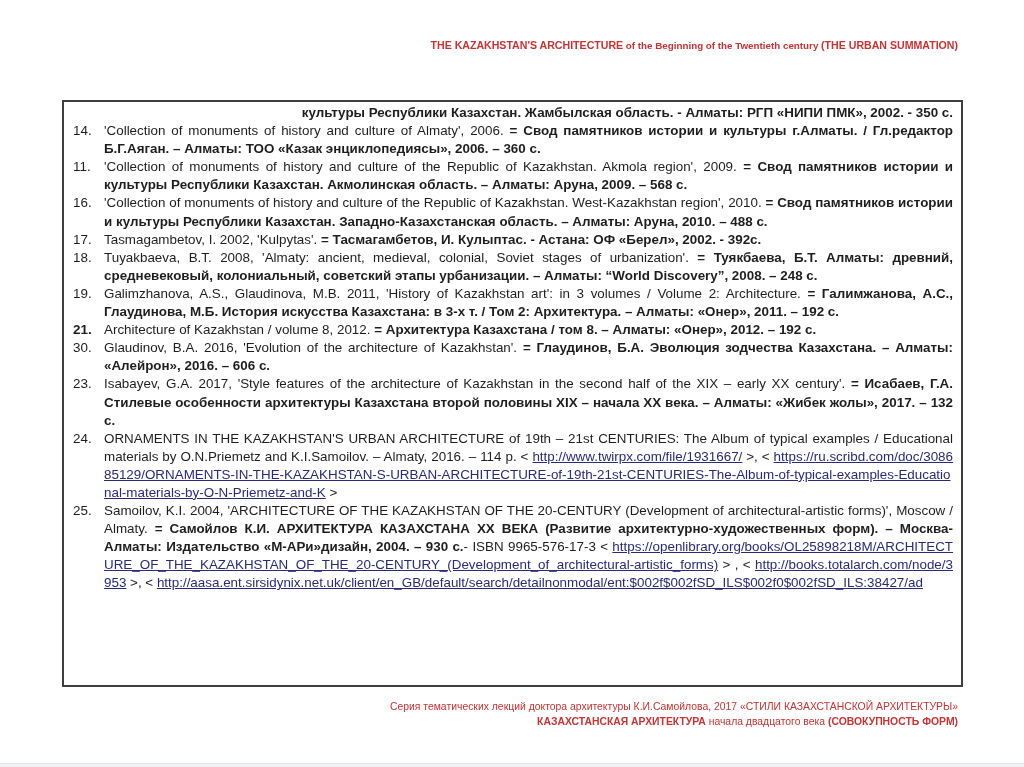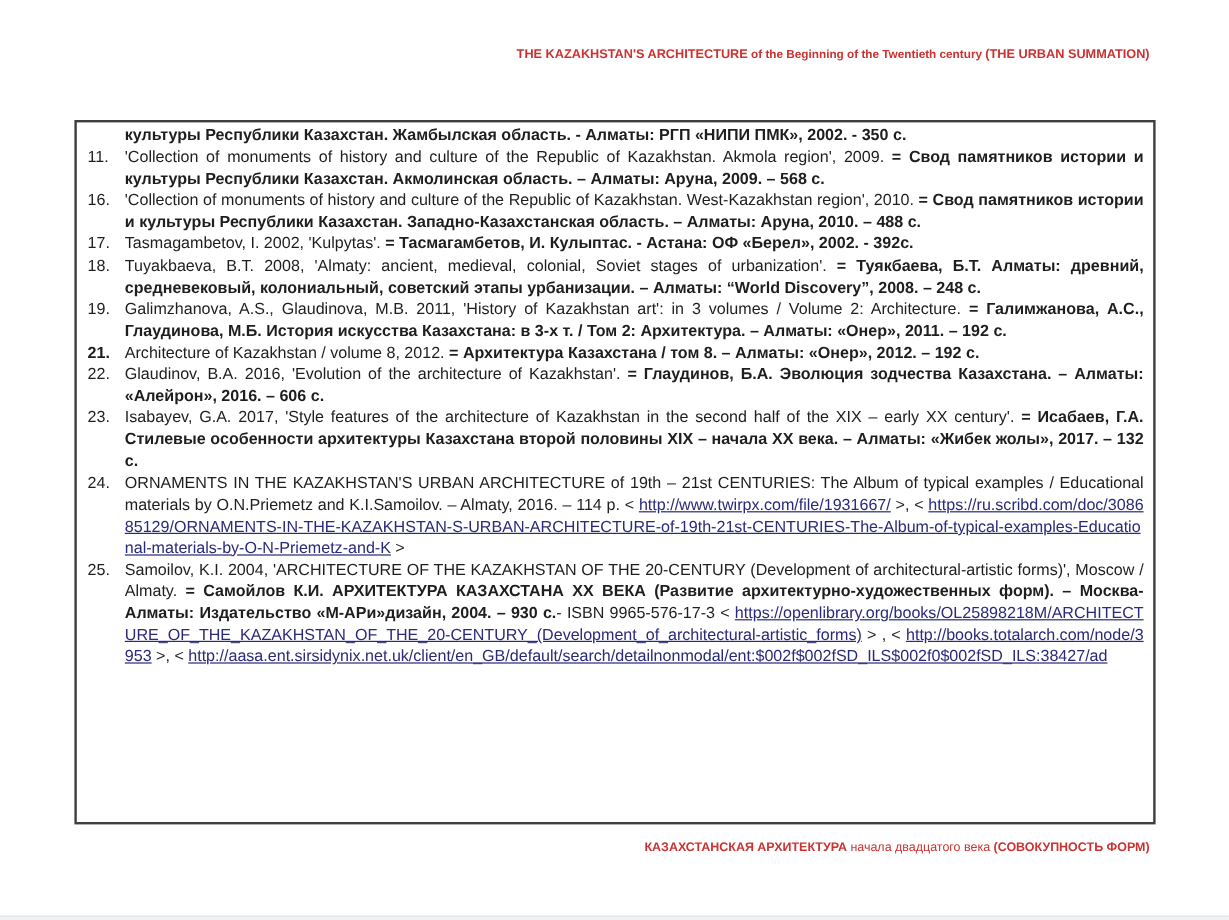--- a/index.html
+++ b/index.html
@@ -36,21 +36,21 @@
     background: #ffffff;
   }
   .bib-item {
     font-size: 13.4px;
     line-height: 18.1px;
     text-align: justify;
     padding-left: 31px;
     text-indent: -31px;
     color: var(--text, #1e1e1e);
   }
-  .bib-item.cont { text-indent: 0; text-align: left; }
+  .bib-item.cont { text-indent: 0; text-align: right; }
   .num {
     display: inline-block;
     width: 31px;
     text-indent: 0;
   }
   .num.bold { font-weight: bold; }
   .en { font-weight: normal; }
   .ru { font-weight: bold; }
   .link {
     color: var(--link, #2a2a7a);
@@ -82,30 +82,32 @@
 </head>
 <body>
 
 <div class="header">
   <div class="h-line1"><span>THE KAZAKHSTAN'S ARCHITECTURE</span><span class="h-mid"> of the Beginning of the Twentieth century </span><span>(THE URBAN SUMMATION)</span></div>
 </div>
 
 <div class="content-box">
   <div class="bib-item cont"><span class="ru">культуры Республики Казахстан. Жамбылская область. - Алматы: РГП «НИПИ ПМК», 2002. - 350 с.</span></div>
   <div>
+      <div class="bib-item"><span class="num">14.</span><span class="en">'Collection of monuments of history and culture of Almaty', 2006. </span><span class="ru">= Свод памятников истории и культуры г.Алматы. / Гл.редактор Б.Г.Аяган. – Алматы: ТОО «Казак энциклопедиясы», 2006. – 360 с.</span></div>
       <div class="bib-item"><span class="num">11.</span><span class="en">'Collection of monuments of history and culture of the Republic of Kazakhstan. Akmola region', 2009. </span><span class="ru">= Свод памятников истории и культуры Республики Казахстан. Акмолинская область. – Алматы: Аруна, 2009. – 568 с.</span></div>
       <div class="bib-item"><span class="num">16.</span><span class="en">'Collection of monuments of history and culture of the Republic of Kazakhstan. West-Kazakhstan region', 2010. </span><span class="ru">= Свод памятников истории и культуры Республики Казахстан. Западно-Казахстанская область. – Алматы: Аруна, 2010. – 488 с.</span></div>
       <div class="bib-item"><span class="num">17.</span><span class="en">Tasmagambetov, I. 2002, 'Kulpytas'. </span><span class="ru">= Тасмагамбетов, И. Кулыптас. - Астана: ОФ «Берел», 2002. - 392с.</span></div>
       <div class="bib-item"><span class="num">18.</span><span class="en">Tuyakbaeva, B.T. 2008, 'Almaty: ancient, medieval, colonial, Soviet stages of urbanization'. </span><span class="ru">= Туякбаева, Б.Т. Алматы: древний, средневековый, колониальный, советский этапы урбанизации. – Алматы: “World Discovery”, 2008. – 248 с.</span></div>
       <div class="bib-item"><span class="num">19.</span><span class="en">Galimzhanova, A.S., Glaudinova, M.B. 2011, 'History of Kazakhstan art': in 3 volumes / Volume 2: Architecture. </span><span class="ru">= Галимжанова, А.С., Глаудинова, М.Б. История искусства Казахстана: в 3-х т. / Том 2: Архитектура. – Алматы: «Онер», 2011. – 192 с.</span></div>
       <div class="bib-item"><span class="num bold">21.</span><span class="en">Architecture of Kazakhstan / volume 8, 2012. </span><span class="ru">= Архитектура Казахстана / том 8. – Алматы: «Онер», 2012. – 192 с.</span></div>
-      <div class="bib-item"><span class="num">22.</span><span class="en">Glaudinov, B.A. 2016, 'Evolution of the architecture of Kazakhstan'. </span><span class="ru">= Глаудинов, Б.А. Эволюция зодчества Казахстана. – Алматы: «Алейрон», 2016. – 606 с.</span></div>
+      <div class="bib-item"><span class="num">30.</span><span class="en">Glaudinov, B.A. 2016, 'Evolution of the architecture of Kazakhstan'. </span><span class="ru">= Глаудинов, Б.А. Эволюция зодчества Казахстана. – Алматы: «Алейрон», 2016. – 606 с.</span></div>
       <div class="bib-item"><span class="num">23.</span><span class="en">Isabayev, G.A. 2017, 'Style features of the architecture of Kazakhstan in the second half of the XIX – early XX century'. </span><span class="ru">= Исабаев, Г.А. Стилевые особенности архитектуры Казахстана второй половины XIX – начала XX века. – Алматы: «Жибек жолы», 2017. – 132 с.</span></div>
       <div class="bib-item"><span class="num">24.</span><span class="en">ORNAMENTS IN THE KAZAKHSTAN'S URBAN ARCHITECTURE of 19th – 21st CENTURIES: The Album of typical examples / Educational materials by O.N.Priemetz and K.I.Samoilov. – Almaty, 2016. – 114 p. &lt; </span><span class="link">http://www.twirpx.com/file/1931667/</span><span class="en"> &gt;, &lt; </span><span class="link">https://ru.scribd.com/doc/308685129/ORNAMENTS-IN-THE-KAZAKHSTAN-S-URBAN-ARCHITECTURE-of-19th-21st-CENTURIES-The-Album-of-typical-examples-Educational-materials-by-O-N-Priemetz-and-K</span><span class="en"> &gt;</span></div>
       <div class="bib-item"><span class="num">25.</span><span class="en">Samoilov, K.I. 2004, 'ARCHITECTURE OF THE KAZAKHSTAN OF THE 20-CENTURY (Development of architectural-artistic forms)', Moscow / Almaty. </span><span class="ru">= Самойлов К.И. АРХИТЕКТУРА КАЗАХСТАНА XX ВЕКА (Развитие архитектурно-художественных форм). – Москва-Алматы: Издательство «М-АРи»дизайн, 2004. – 930 с.</span><span class="en">- ISBN 9965-576-17-3 &lt; </span><span class="link">https://openlibrary.org/books/OL25898218M/ARCHITECTURE_OF_THE_KAZAKHSTAN_OF_THE_20-CENTURY_(Development_of_architectural-artistic_forms)</span><span class="en"> &gt; , &lt; </span><span class="link">http://books.totalarch.com/node/3953</span><span class="en"> &gt;, &lt; </span><span class="link">http://aasa.ent.sirsidynix.net.uk/client/en_GB/default/search/detailnonmodal/ent:$002f$002fSD_ILS$002f0$002fSD_ILS:38427/ad</span></div>
     </div>
 </div>
 
 <div class="footer">
+  <div>Серия тематических лекций доктора архитектуры К.И.Самойлова, 2017 «СТИЛИ КАЗАХСТАНСКОЙ АРХИТЕКТУРЫ»</div>
   <div><span class="f-bold">КАЗАХСТАНСКАЯ АРХИТЕКТУРА</span><span> начала двадцатого века </span><span class="f-bold">(СОВОКУПНОСТЬ ФОРМ)</span></div>
 </div>
 
 <div class="bottom-edge"></div>
 
 </body></html>

